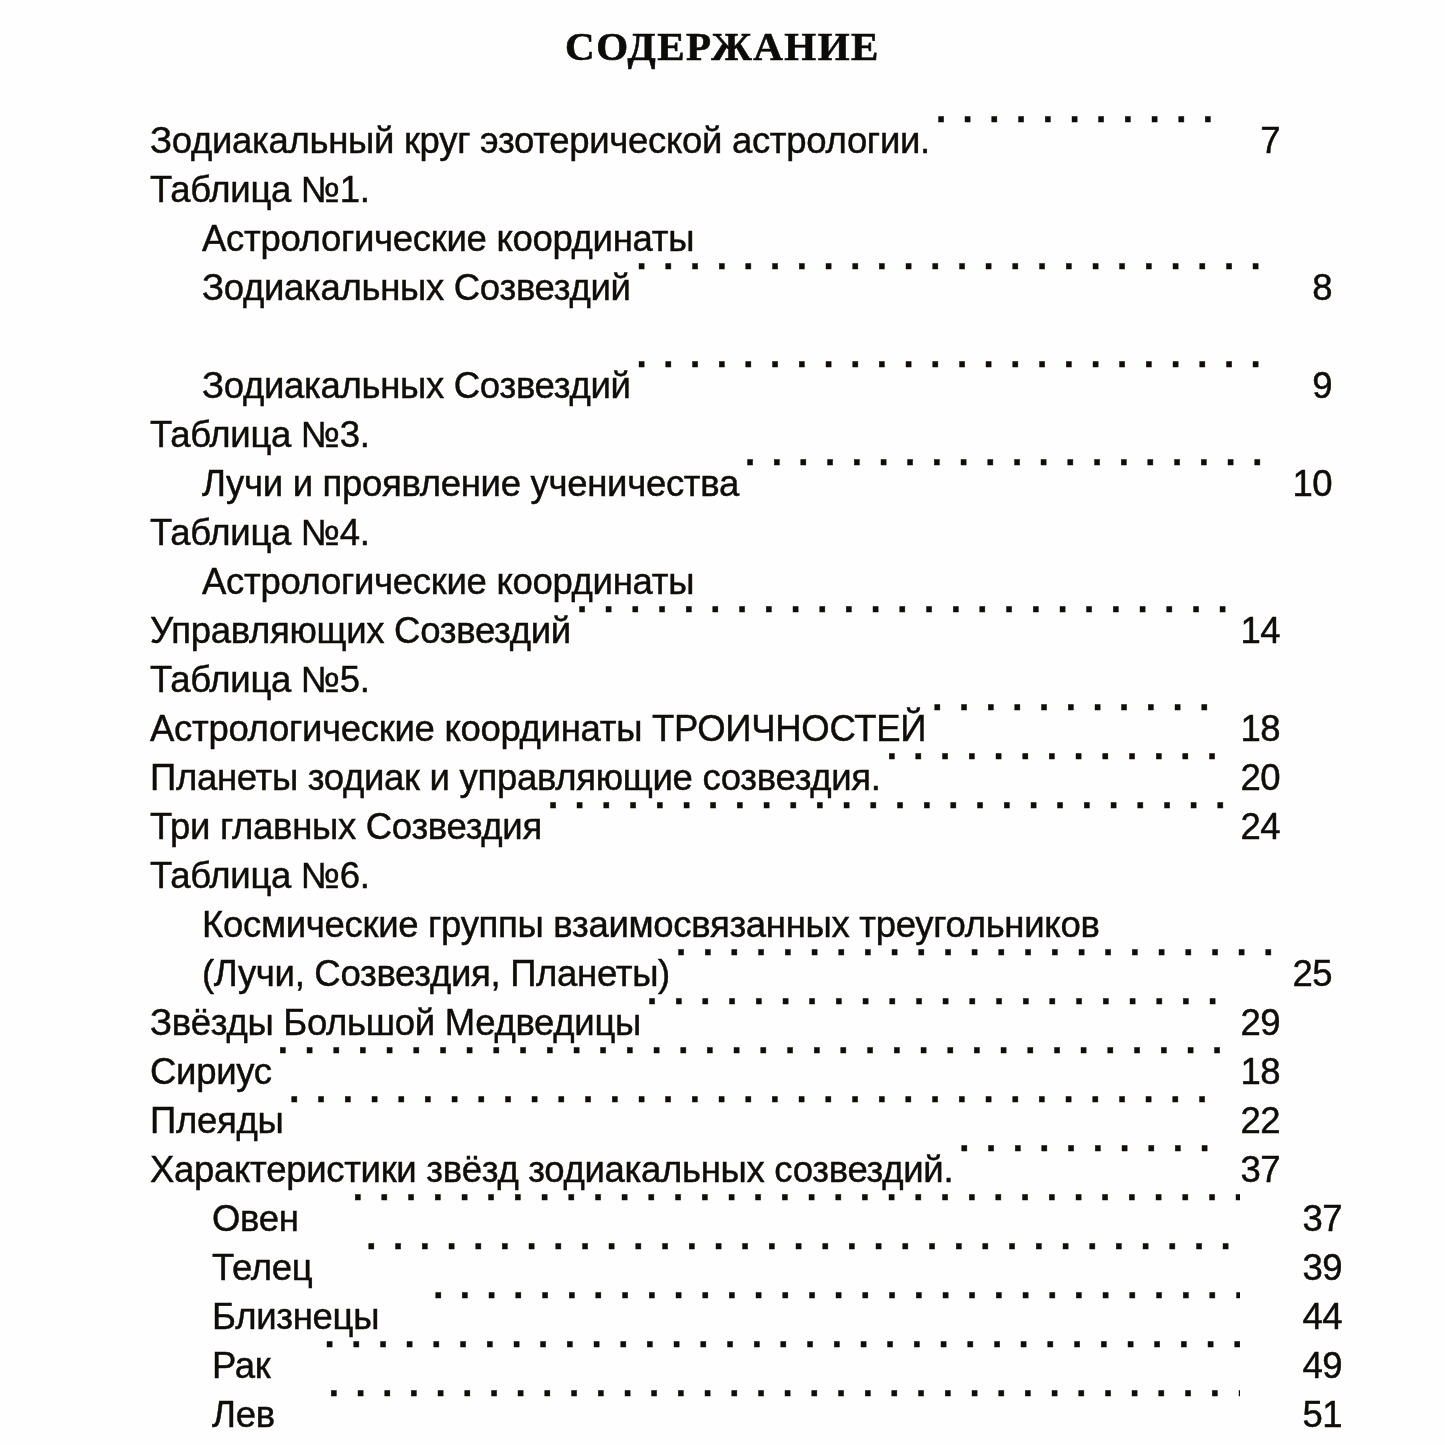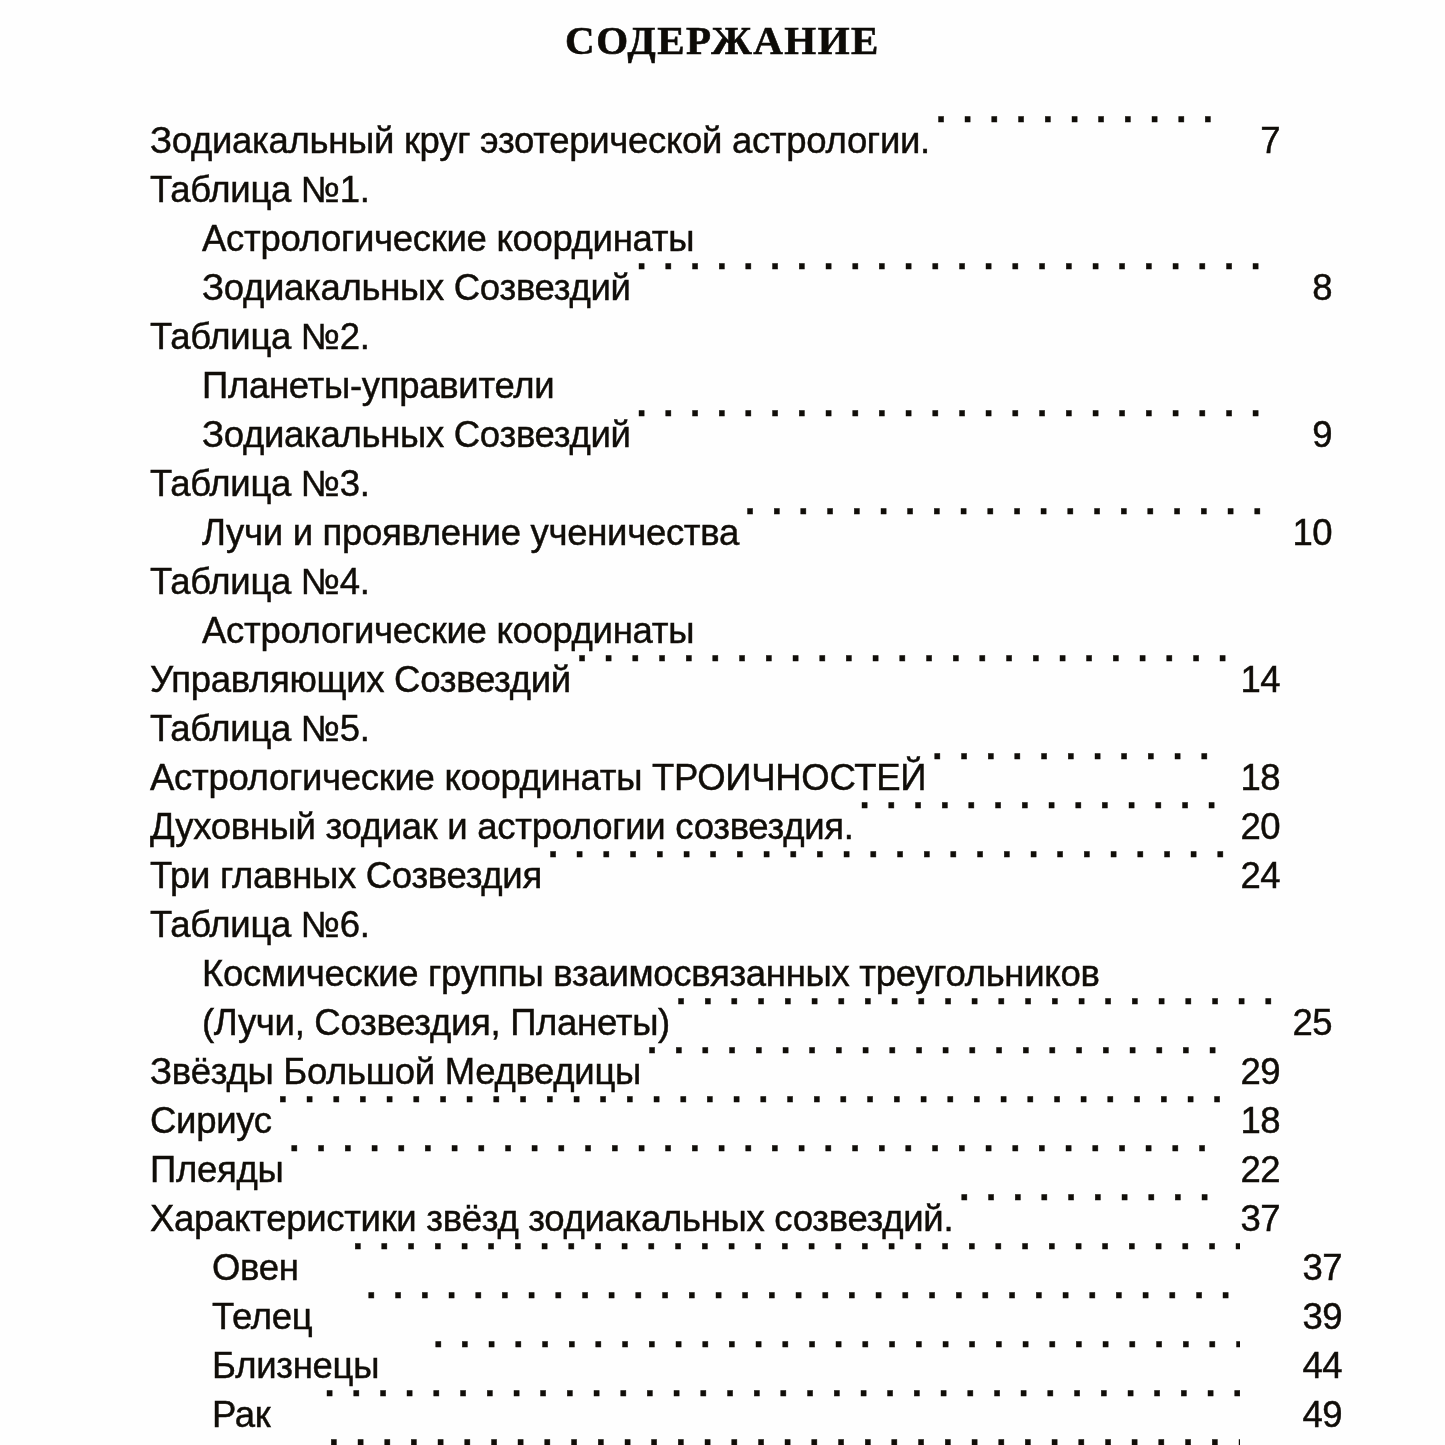--- a/index.html
+++ b/index.html
@@ -13,21 +13,21 @@
     background: #fefefe;
     font-family: "Liberation Sans", "DejaVu Sans", sans-serif;
     color: #100d08;
     overflow: hidden;
   }
   .page {
     position: relative;
     width: 1445px;
     height: 1054px;
     box-sizing: border-box;
-    padding: 8px;
+    padding: 14px;
   }
   .toc-title {
     text-align: center;
     font-family: "Liberation Serif", "DejaVu Serif", serif;
     font-weight: bold;
     font-size: 41px;
     letter-spacing: 1.5px;
     color: #0d0b07;
     margin: 0;
     padding-top: 12px;
@@ -114,26 +114,20 @@
         <span class="toc-label">Астрологические координаты</span>
         <span class="toc-dots"></span>
         <span class="toc-page"></span>
       </li>
       <li class="toc-row indent-1">
         <span class="toc-label">Зодиакальных Созвездий</span>
         <span class="toc-dots"></span>
         <span class="toc-page">8</span>
       </li>
       <li class="toc-row no-dots no-page">
-        <span class="toc-label">Таблица №2.</span>
-        <span class="toc-dots"></span>
-        <span class="toc-page"></span>
-      </li>
-      <li class="toc-row indent-1 no-dots no-page">
-        <span class="toc-label">Планеты-управители</span>
         <span class="toc-dots"></span>
         <span class="toc-page"></span>
       </li>
       <li class="toc-row indent-1">
         <span class="toc-label">Зодиакальных Созвездий</span>
         <span class="toc-dots"></span>
         <span class="toc-page">9</span>
       </li>
       <li class="toc-row no-dots no-page">
         <span class="toc-label">Таблица №3.</span>
@@ -164,21 +158,21 @@
         <span class="toc-label">Таблица №5.</span>
         <span class="toc-dots"></span>
         <span class="toc-page"></span>
       </li>
       <li class="toc-row">
         <span class="toc-label">Астрологические координаты ТРОИЧНОСТЕЙ</span>
         <span class="toc-dots"></span>
         <span class="toc-page">18</span>
       </li>
       <li class="toc-row">
-        <span class="toc-label">Духовный зодиак и астрологии созвездия.</span>
+        <span class="toc-label">Планеты зодиак и управляющие созвездия.</span>
         <span class="toc-dots"></span>
         <span class="toc-page">20</span>
       </li>
       <li class="toc-row">
         <span class="toc-label">Три главных Созвездия</span>
         <span class="toc-dots"></span>
         <span class="toc-page">24</span>
       </li>
       <li class="toc-row no-dots no-page">
         <span class="toc-label">Таблица №6.</span>

